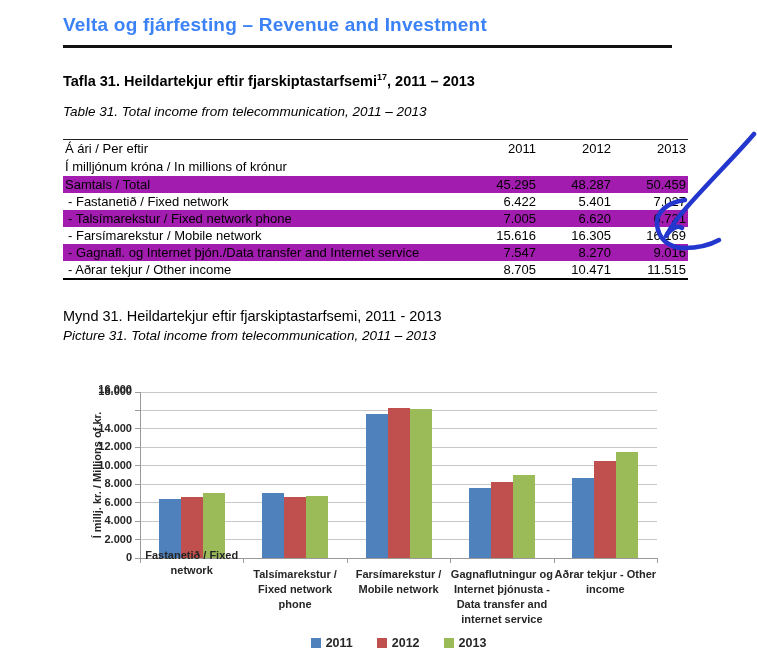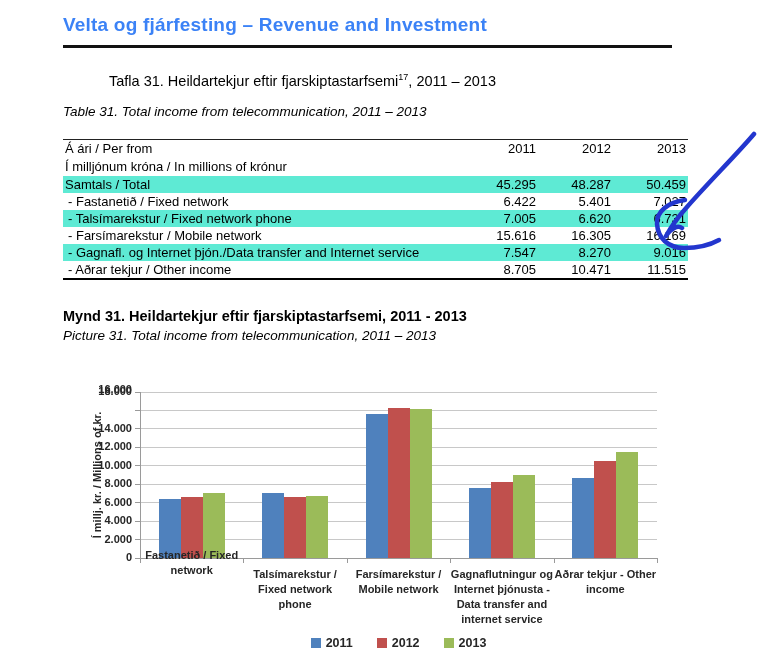--- a/index.html
+++ b/index.html
@@ -3,33 +3,33 @@
 <meta charset="utf-8">
 <style>
   html,body{margin:0;padding:0;background:#fff;}
   .page{position:relative;width:757px;height:669px;background:#fff;overflow:hidden;
         font-family:"Liberation Sans",sans-serif;color:#000;}
 
   
   .main-title{position:absolute;left:63px;top:14px;font-size:19px;font-weight:bold;
               color:#3b82f6;white-space:nowrap;letter-spacing:.2px;}
   .title-rule{position:absolute;left:63px;top:45px;width:609px;height:3px;background:#121212;}
-  .tafla-heading{position:absolute;left:63px;top:72px;font-size:14.5px;font-weight:normal;white-space:nowrap;margin-left:46px;}
+  .tafla-heading{position:absolute;left:63px;top:72px;font-size:14.5px;font-weight:bold;white-space:nowrap;}
   .tafla-heading sup{font-size:9px;}
   .table-subtitle{position:absolute;left:63px;top:104px;font-size:13.5px;font-style:italic;white-space:nowrap;}
-  .mynd-heading{position:absolute;left:63px;top:308px;font-size:14.5px;font-weight:bold;white-space:nowrap;}
+  .mynd-heading{position:absolute;left:63px;top:308px;font-size:14.5px;font-weight:normal;white-space:nowrap;}
   .mynd-subtitle{position:absolute;left:63px;top:328px;font-size:13.5px;font-style:italic;white-space:nowrap;}
 
   
   .income-table{position:absolute;left:63px;top:139px;width:625px;border-collapse:collapse;
                 font-size:13px;border-top:1px solid #222;border-bottom:2px solid #000;}
   .income-table td{padding:0 2px;height:17px;line-height:17px;white-space:nowrap;}
   .income-table .hdr td{height:18px;line-height:18px;}
   .income-table .num{text-align:right;width:71px;}
-  .income-table tr.shaded{background:#5eead4;margin-top:12px;}
+  .income-table tr.shaded{background:#a21caf;margin-top:12px;}
   .income-table td.sub{padding-left:5px;}
 
   
   .chart-layer{position:absolute;left:0;top:0;width:757px;height:669px;}
   .gridline{position:absolute;height:1px;background:#C8C8C8;}
   .axis-y{position:absolute;width:1px;background:#9a9a9a;}
   .axis-x{position:absolute;height:1px;background:#9a9a9a;}
   .ytick{position:absolute;width:5px;height:1px;background:#9a9a9a;}
   .xtick{position:absolute;width:1px;height:5px;background:#9a9a9a;}
   .ytick-label{position:absolute;width:52px;text-align:right;font-size:11px;font-weight:600;color:#262626;}
@@ -58,21 +58,21 @@
 
   <table class="income-table">
     <colgroup>
         <col>
         <col style="width:71px">
         <col style="width:71px">
         <col style="width:71px">
       </colgroup>
     <tbody>
       <tr class="hdr">
-        <td>Á ári / Per from</td>
+        <td>Á ári / Per eftir</td>
         <td class="num">2011</td>
         <td class="num">2012</td>
         <td class="num">2013</td>
       </tr>
       <tr class="hdr">
         <td colspan="4">Í milljónum króna / In millions of krónur</td>
       </tr>
     </tbody>
     <tbody id="table-body">
         <tr class="shaded">

